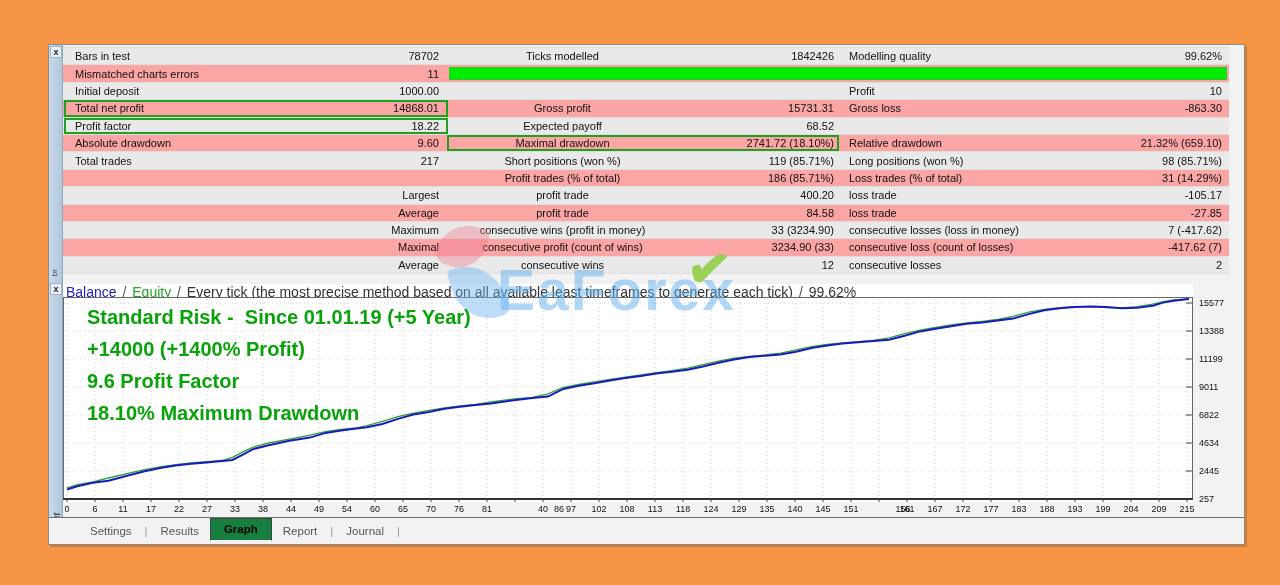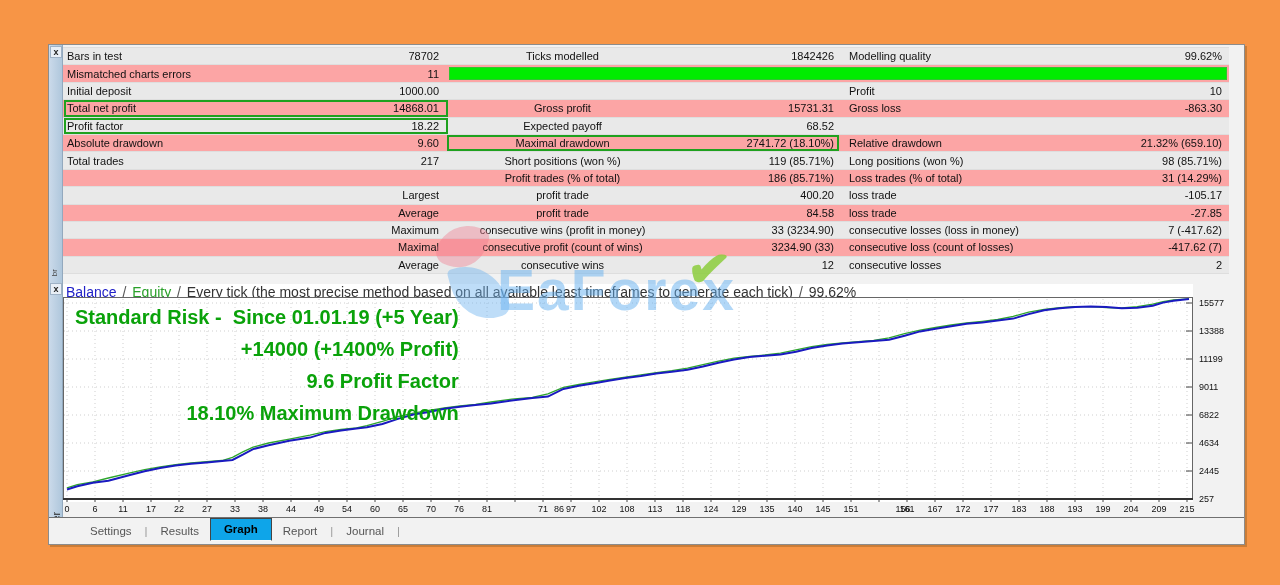--- a/index.html
+++ b/index.html
@@ -18,42 +18,42 @@
           writing-mode: vertical-rl; transform: rotate(180deg); }
   .tester-label { position: absolute; left: 1px; bottom: 3px; font-size: 10.5px; color: #222;
           writing-mode: vertical-rl; transform: rotate(180deg); }
 
   
   .rtable { position: absolute; left: 14px; top: 2px; width: 1166px; height: 227px;
             display: flex; flex-direction: column; font-size: 11px; color: #111; }
   .trow { position: relative; flex: 1; display: flex; align-items: center; background: #fca5a5; }
   .trow.shade { background: #E9E9E9; border-top: 1px solid #DEDEDE; border-bottom: 1px solid #DEDEDE; }
   .c { white-space: nowrap; overflow: hidden; position: relative; z-index: 2; }
-  .l1 { width: 232px; padding-left: 4px; }
+  .l1 { width: 232px; padding-left: 12px; }
   .v1 { width: 151px; padding-right: 7px; text-align: right; }
   .l2 { width: 225px; padding-left: 8px; text-align: center; }
   .v2 { width: 170px; padding-right: 7px; text-align: right; }
   .l3 { width: 210px; padding-left: 8px; }
   .v3 { width: 178px; padding-right: 7px; text-align: right; }
   .hlbox { position: absolute; top: 0; height: 100%; border: 2px solid #1FA11F; z-index: 3; pointer-events: none; }
   .box1 { left: 1px; width: 384px; }
   .box2 { left: 384px; width: 392px; }
   .greenbar { position: absolute; left: 386px; top: 2px; width: 778px; height: 13px;
               background: #00EC00; border: 1px solid #2FC52F; z-index: 1; }
 
   
   .gbox { position: absolute; left: 14px; top: 239px; width: 1130px; height: 218px; background: #FFFFFF; }
   .legend { position: absolute; left: 3px; top: 0; height: 13px; font-size: 14px; color: #333;
             white-space: nowrap; width: 1124px; overflow: hidden; }
   .legend .bal { color: #2222C8; }
   .legend .eq  { color: #2AA02A; }
   .legend .sep { color: #555; padding: 0 2px; }
   svg.plot { position: absolute; left: 0; top: 13px; }
 
-  .annos { position: absolute; left: 26px; top: 256px; z-index: 5; pointer-events: none; text-align: right; }
+  .annos { position: absolute; left: 38px; top: 256px; z-index: 5; pointer-events: none; }
   .anno { font-size: 20px; font-weight: bold; color: #0AA20A; line-height: 32px; white-space: pre; }
 
   .watermark { position: absolute; left: 448px; top: 212px; z-index: 6; pointer-events: none;
                font-size: 57px; font-weight: bold; letter-spacing: 2px;
                color: rgba(100,175,240,0.50); white-space: nowrap; }
   .watermark .check { position: absolute; left: 190px; top: -18px; font-size: 52px;
                color: rgba(140,205,60,0.85); transform: rotate(6deg); }
   .wm-blob1 { position: absolute; left: -44px; top: 6px; width: 52px; height: 58px;
                background: rgba(110,180,240,.45); border-radius: 10% 90% 20% 80%; transform: rotate(-15deg); }
   .wm-blob2 { position: absolute; left: -58px; top: -34px; width: 46px; height: 46px;
@@ -62,21 +62,21 @@
   .xlabels { position: absolute; left: 14px; top: 459px; width: 1130px; height: 12px; }
   .xlabels span { position: absolute; top: 0; transform: translateX(-50%); font-size: 9px; color: #111; }
   .ylabels { position: absolute; left: 1150px; top: 239px; width: 46px; height: 218px; }
   .ylabels span { position: absolute; left: 0; font-size: 9px; color: #111; }
 
   
   .tabbar { position: absolute; left: 0; bottom: 0; width: 100%; height: 27px; background: #F2F2F2;
             border-top: 1px solid #707070; display: flex; align-items: center; padding-left: 30px;
             font-size: 11.5px; color: #555; }
   .tab { padding: 3px 11px; cursor: default; }
-  .tab.active { background: #0ea5e9; border: 1px solid #444; border-bottom-color: #F8F8F8;
+  .tab.active { background: #15803d; border: 1px solid #444; border-bottom-color: #F8F8F8;
                 color: #000; font-weight: bold; margin-top: -4px; padding: 4px 13px 5px; }
   .tabsep { color: #999; padding: 0 2px; }
 </style>
 </head>
 <body>
 
 <div class="frame">
   <div class="window">
 
     <div class="strip">
@@ -338,21 +338,21 @@
         <span style="left: 200px;">38</span>
         <span style="left: 228px;">44</span>
         <span style="left: 256px;">49</span>
         <span style="left: 284px;">54</span>
         <span style="left: 312px;">60</span>
         <span style="left: 340px;">65</span>
         <span style="left: 368px;">70</span>
         <span style="left: 396px;">76</span>
         <span style="left: 424px;">81</span>
         <span style="left: 480px; margin-left: 16px;">86</span>
-        <span style="left: 480px;">71</span>
+        <span style="left: 480px;">40</span>
         <span style="left: 508px;">97</span>
         <span style="left: 536px;">102</span>
         <span style="left: 564px;">108</span>
         <span style="left: 592px;">113</span>
         <span style="left: 620px;">118</span>
         <span style="left: 648px;">124</span>
         <span style="left: 676px;">129</span>
         <span style="left: 704px;">135</span>
         <span style="left: 732px;">140</span>
         <span style="left: 760px;">145</span>

